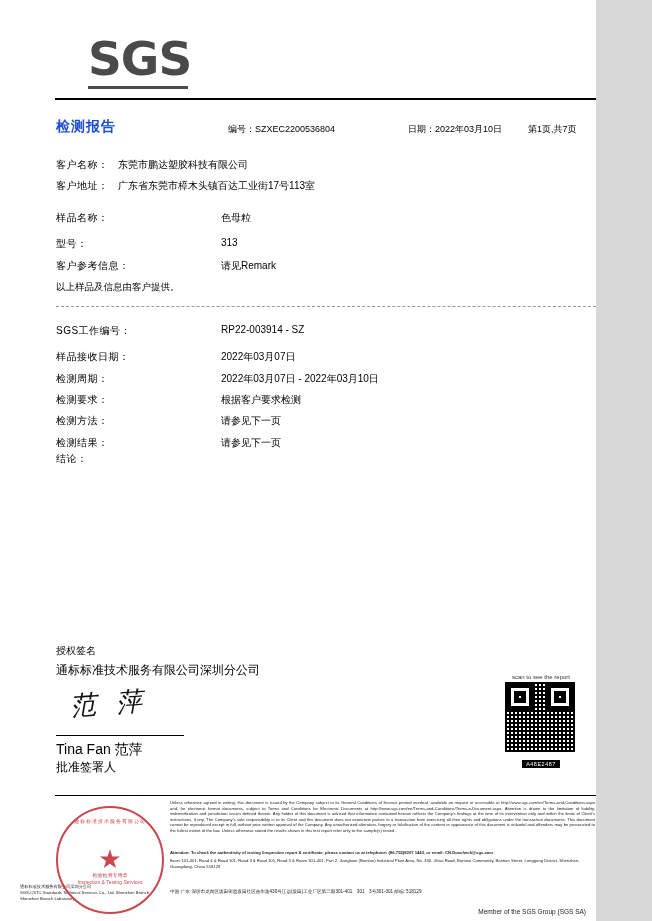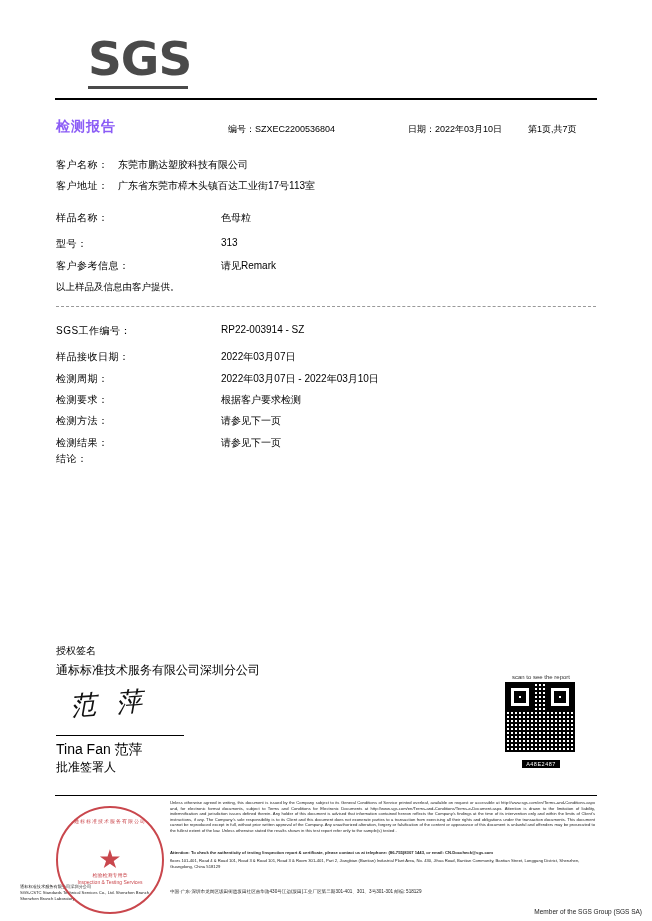--- a/index.html
+++ b/index.html
@@ -5,21 +5,21 @@
   html, body {
     margin: 0;
     padding: 0;
     background: #d8d8d8;
   }
   body {
     font-family: "Liberation Sans", sans-serif;
   }
   .page {
     position: relative;
-    width: 652px;
+    width: 596px;
     height: 921px;
     background: #ffffff;
     overflow: hidden;
   }
   
   .logo-block {
     position: absolute;
     left: 88px;
     top: 34px;
     width: 110px;
@@ -46,21 +46,21 @@
     height: 2px;
     background: #000;
   }
   
   .title {
     position: absolute;
     left: 56px;
     top: 118px;
     font-size: 14px;
     font-weight: bold;
-    color: #8b5cf6;
+    color: #1d4ed8;
     letter-spacing: 1px;
   }
   .title-meta {
     position: absolute;
     top: 123px;
     font-size: 9px;
     color: #000;
   }
   .meta-no { left: 228px; }
   .meta-date { left: 408px; }

